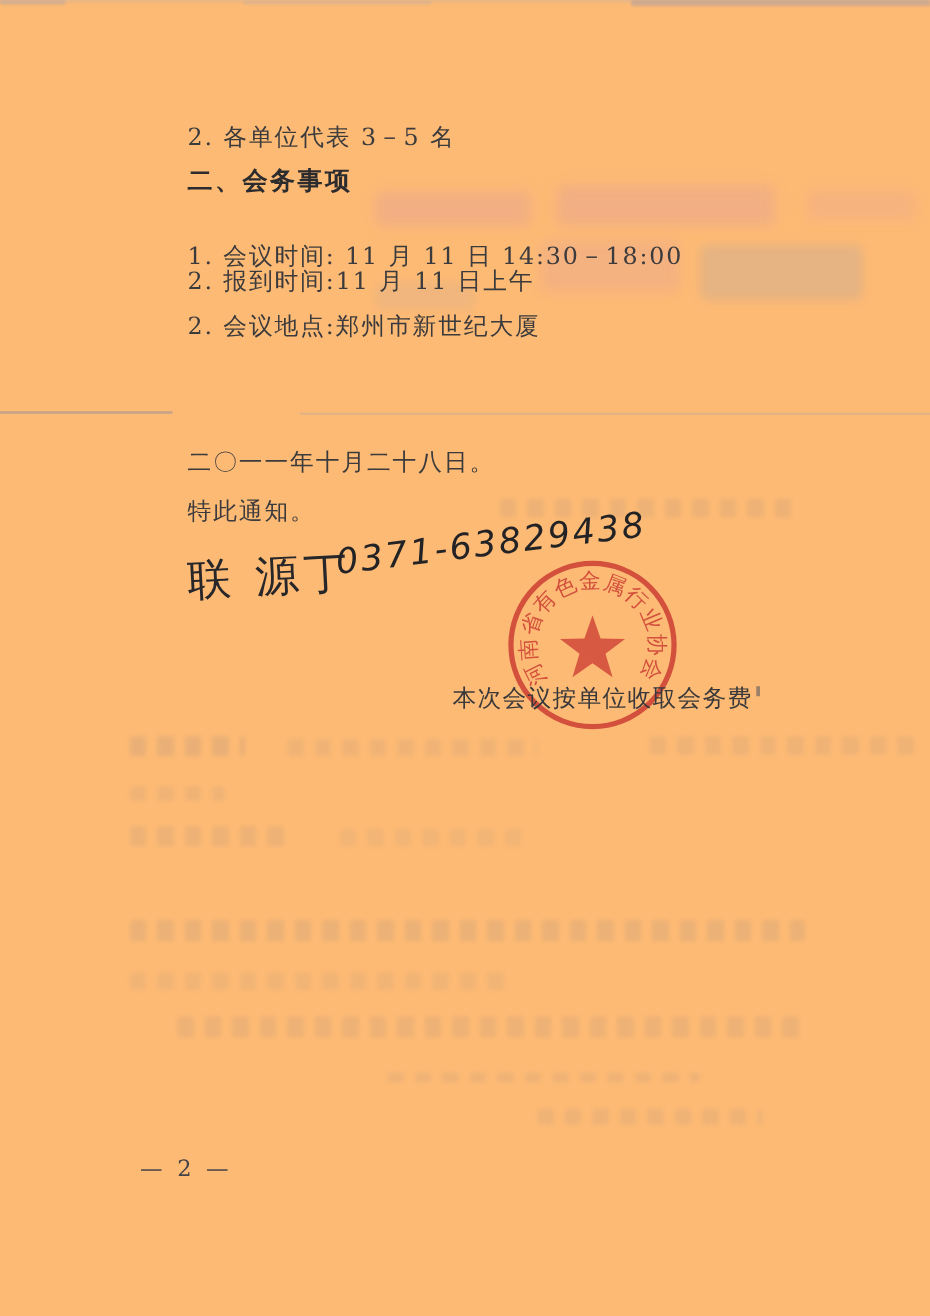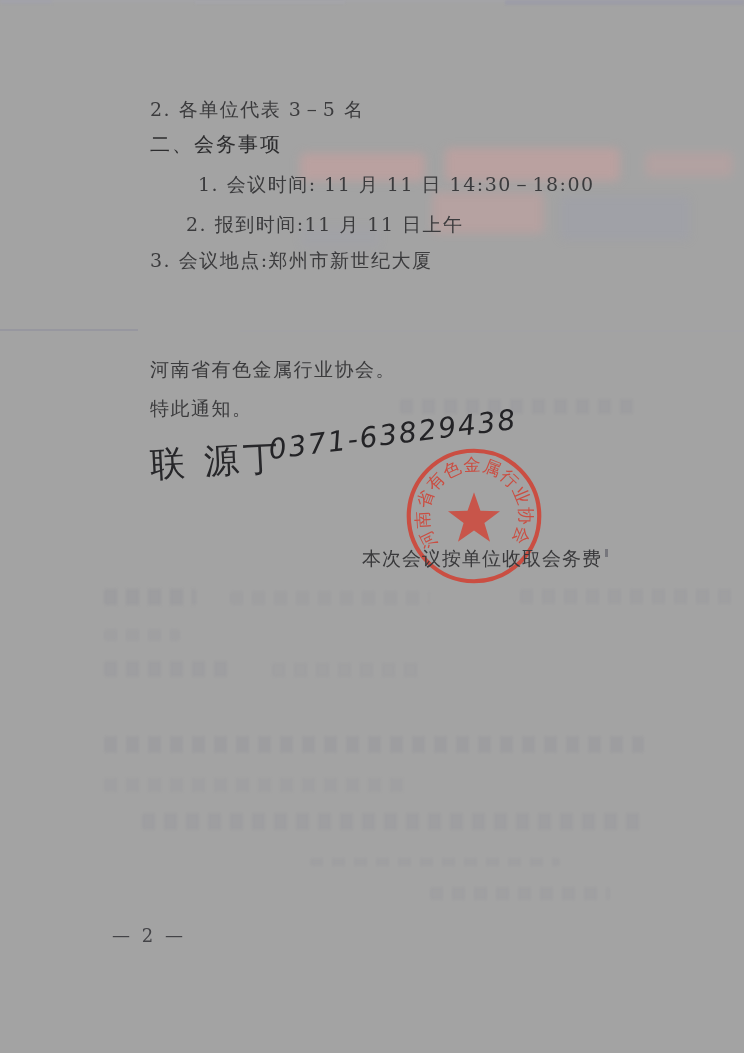--- a/index.html
+++ b/index.html
@@ -1,29 +1,29 @@
 <!DOCTYPE html>
 <html><head>
 <meta charset="utf-8">
 <style>
   html,body{margin:0;padding:0;background:#ffffff;}
   #scan-page{
     position:relative;width:744px;height:1053px;overflow:hidden;
-    background:#a3a3a3;
+    background:#fdba74;
     font-family:"DejaVu Serif","Liberation Serif",serif;
   }
   
   .line{
     position:absolute;white-space:nowrap;
     color:#3b3b3d;font-size:19px;letter-spacing:1.5px;z-index:3;
   }
   .heading{
     position:absolute;white-space:nowrap;z-index:3;
     font-family:"DejaVu Sans","Liberation Sans",sans-serif;
-    font-weight:400;color:#2c2c2e;font-size:20px;letter-spacing:2px;text-align:center;
+    font-weight:700;color:#2c2c2e;font-size:20px;letter-spacing:2px;text-align:center;
   }
   .paren{letter-spacing:0.5px;}
   .date-line{position:absolute;white-space:nowrap;color:#39393b;font-size:19px;letter-spacing:1px;z-index:4;}
   .page-number{position:absolute;color:#434347;font-size:18px;letter-spacing:3px;z-index:3;}
   
   .hand-note{
     position:absolute;z-index:3;color:#27272a;font-size:35px;letter-spacing:4px;
     transform:rotate(-3deg);white-space:nowrap;
   }
   .hand-phone{
@@ -72,26 +72,26 @@
   <div class="gray-blob" style="left:560px;top:196px;width:130px;height:44px;"></div>
   <div class="gray-blob" style="left:300px;top:226px;width:80px;height:22px;opacity:.6;"></div>
 
   <div class="fold-line" style="left:0;top:329px;width:138px;height:2px;background:rgba(140,140,156,0.5);"></div>
   <div class="fold-line" style="left:240px;top:330px;width:504px;height:2px;background:rgba(160,160,172,0.28);"></div>
 
   <div class="line" style="left:150px;top:97px;">2. 各单位代表 3－5 名</div>
 
   <div class="heading" style="left:150px;top:131px;">二、会务事项</div>
 
-  <div class="line" style="left:150px;top:172px;margin-left:48px;">1. 会议时间: 11 月 11 日 14:30－18:00</div>
-  <div class="line" style="left:150px;top:212px;margin-left:36px;">2. 报到时间:11 月 11 日上午</div>
-  <div class="line" style="left:150px;top:248px;">3. 会议地点:郑州市新世纪大厦</div>
+  <div class="line" style="left:150px;top:192px;">1. 会议时间: 11 月 11 日 14:30－18:00</div>
+  <div class="line" style="left:150px;top:212px;">2. 报到时间:11 月 11 日上午</div>
+  <div class="line" style="left:150px;top:248px;">2. 会议地点:郑州市新世纪大厦</div>
 
 
-  <div class="line" style="left:150px;top:357px;">河南省有色金属行业协会。</div>
+  <div class="line" style="left:150px;top:357px;">二〇一一年十月二十八日。</div>
   <div class="line" style="left:150px;top:396px;">特此通知。</div>
 
   <div class="hand-note" style="left:150px;top:438px;">联 源丁</div>
   <div class="hand-phone" style="left:268px;top:418px;">0371-63829438</div>
 
   <svg class="stamp" viewBox="0 0 160 160">
     <circle cx="80" cy="80" r="71.5" fill="none" stroke="#cf4538" stroke-width="4.6"></circle>
     <polygon fill="#cf4538" opacity="0.92" points="80,54 87.1,74.3 108.5,74.7 91.4,87.7 97.6,108.3 80,96 62.4,108.3 68.6,87.7 51.5,74.7 72.9,74.3"></polygon>
     <defs>
       <path id="seal-arc" d="M 40.6 110.8 A 50 50 0 1 1 119.4 110.8" fill="none"></path>

